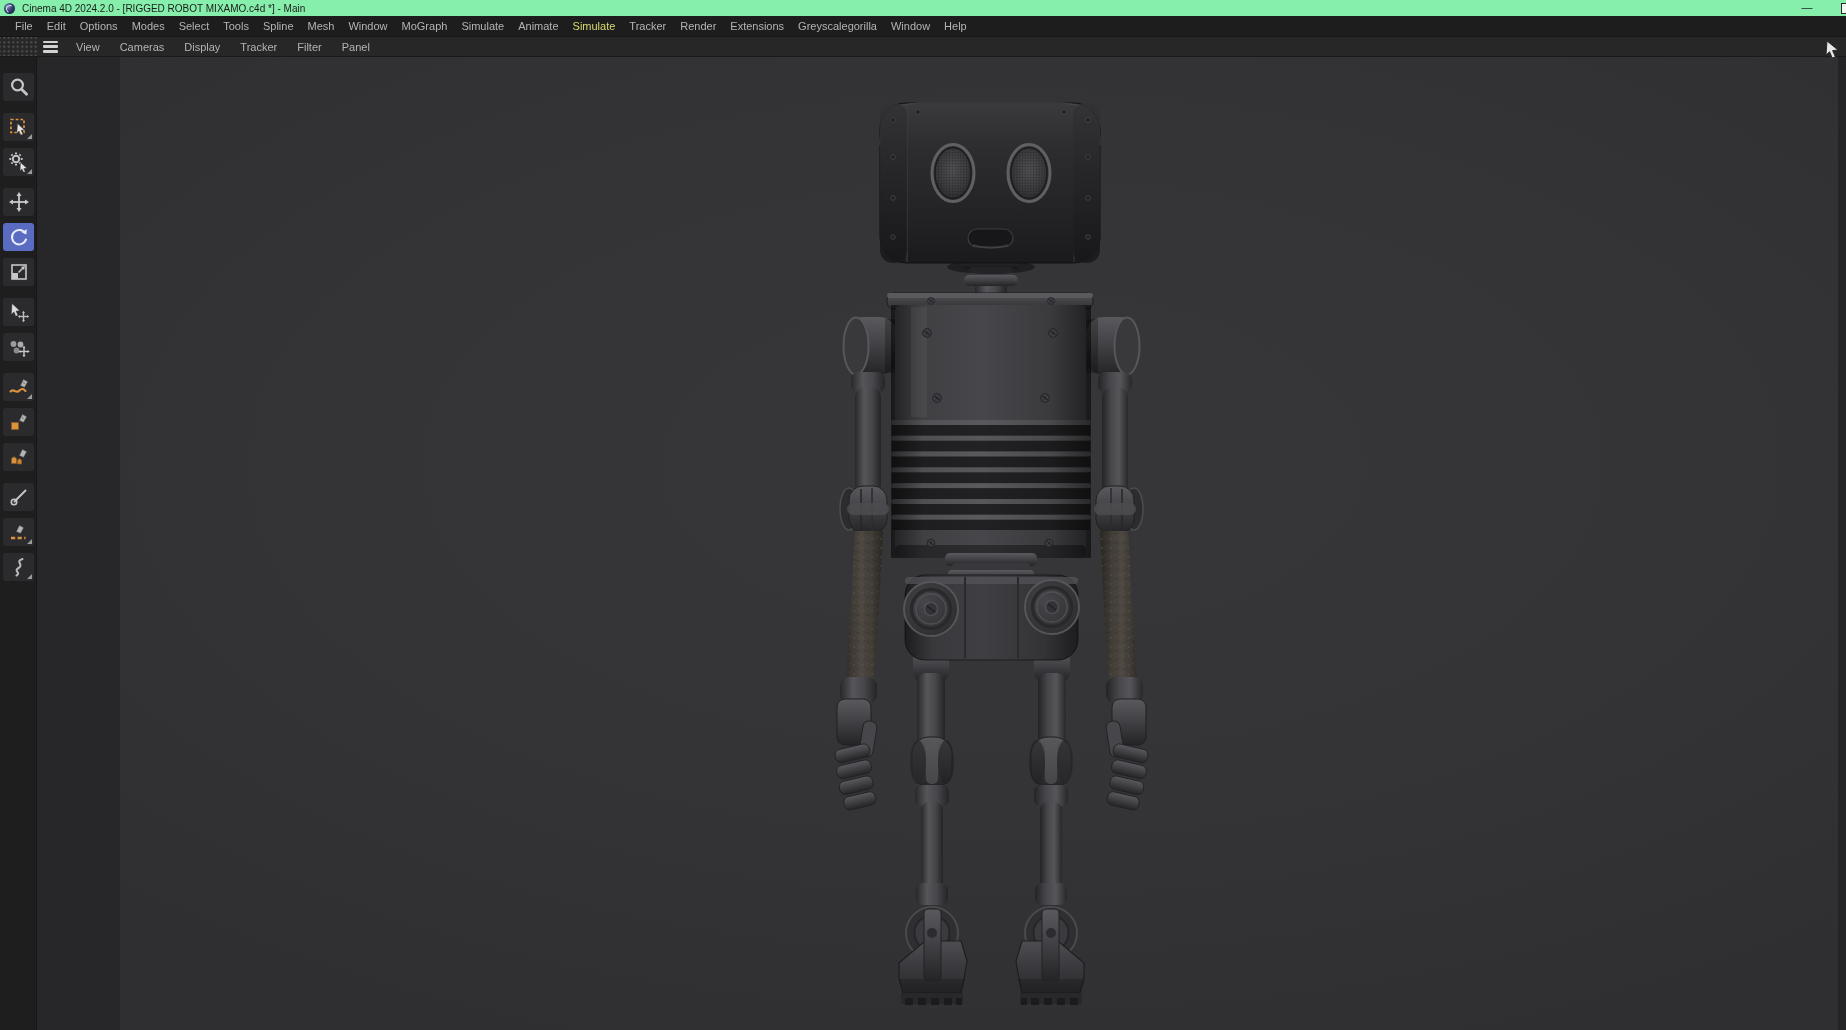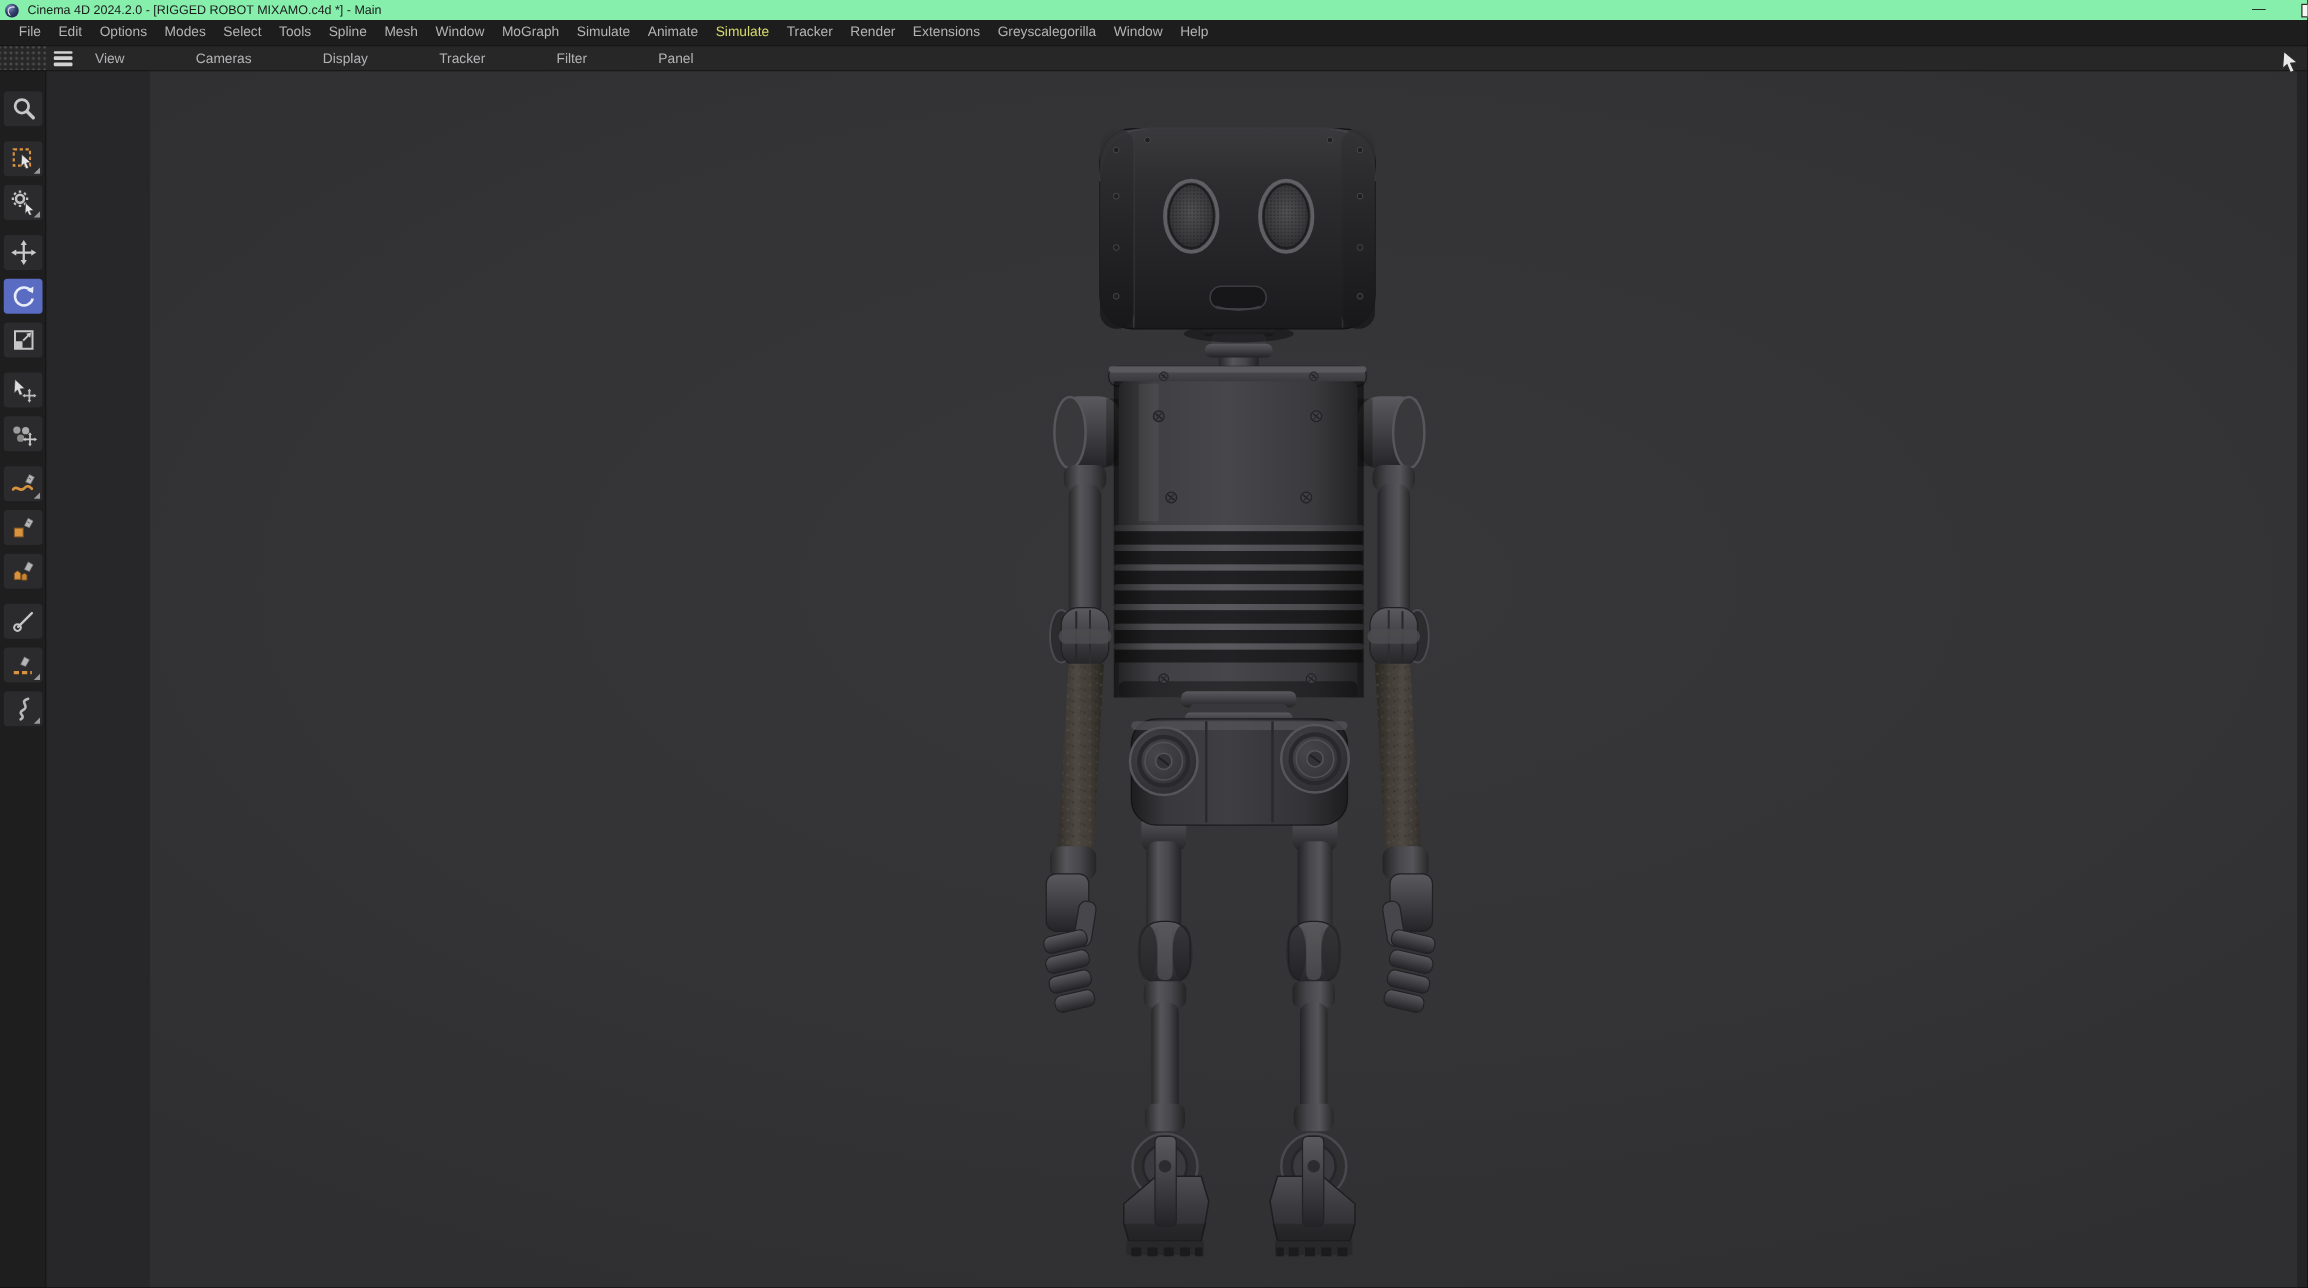--- a/index.html
+++ b/index.html
@@ -30,21 +30,21 @@
   
   .toolbar2{position:absolute;left:0;top:36px;width:1846px;height:21px;background:#272728;
             border-top:1px solid #151515;border-bottom:1px solid #191919;box-sizing:border-box;
             display:flex;align-items:center;}
   .grip-corner{width:37px;height:100%;flex:0 0 auto;
             background-image:radial-gradient(circle,#4d4d4d 1px,transparent 1.3px);
             background-size:4.5px 4.5px;background-position:2px 3px;}
   .hamburger{width:15px;height:12px;margin:0 8px 0 6px;display:flex;flex-direction:column;
             justify-content:space-between;cursor:default;flex:0 0 auto;}
   .hamburger span{display:block;height:2.2px;background:#d2d2d2;border-radius:1px;}
-  .vp-menu{display:flex;align-items:center;gap:37px;}
+  .vp-menu{display:flex;align-items:center;}
   .vp-menu .menu-item{padding:0 10px;}
 
   
   .main{position:absolute;left:0;top:57px;width:1846px;height:973px;display:flex;}
   .palette{width:37px;flex:0 0 auto;background:#1e1e1f;border-right:1px solid #161616;
            box-sizing:border-box;padding-top:16px;}
   .tool-group{margin-bottom:12px;}
   .tool{width:31px;height:28px;margin:0 0 7px 3px;background:#2b2b2d;border-radius:3px;
         position:relative;display:flex;align-items:center;justify-content:center;cursor:default;}
   .tool.active{background:var(--tool-active,#5a6cc2);}

